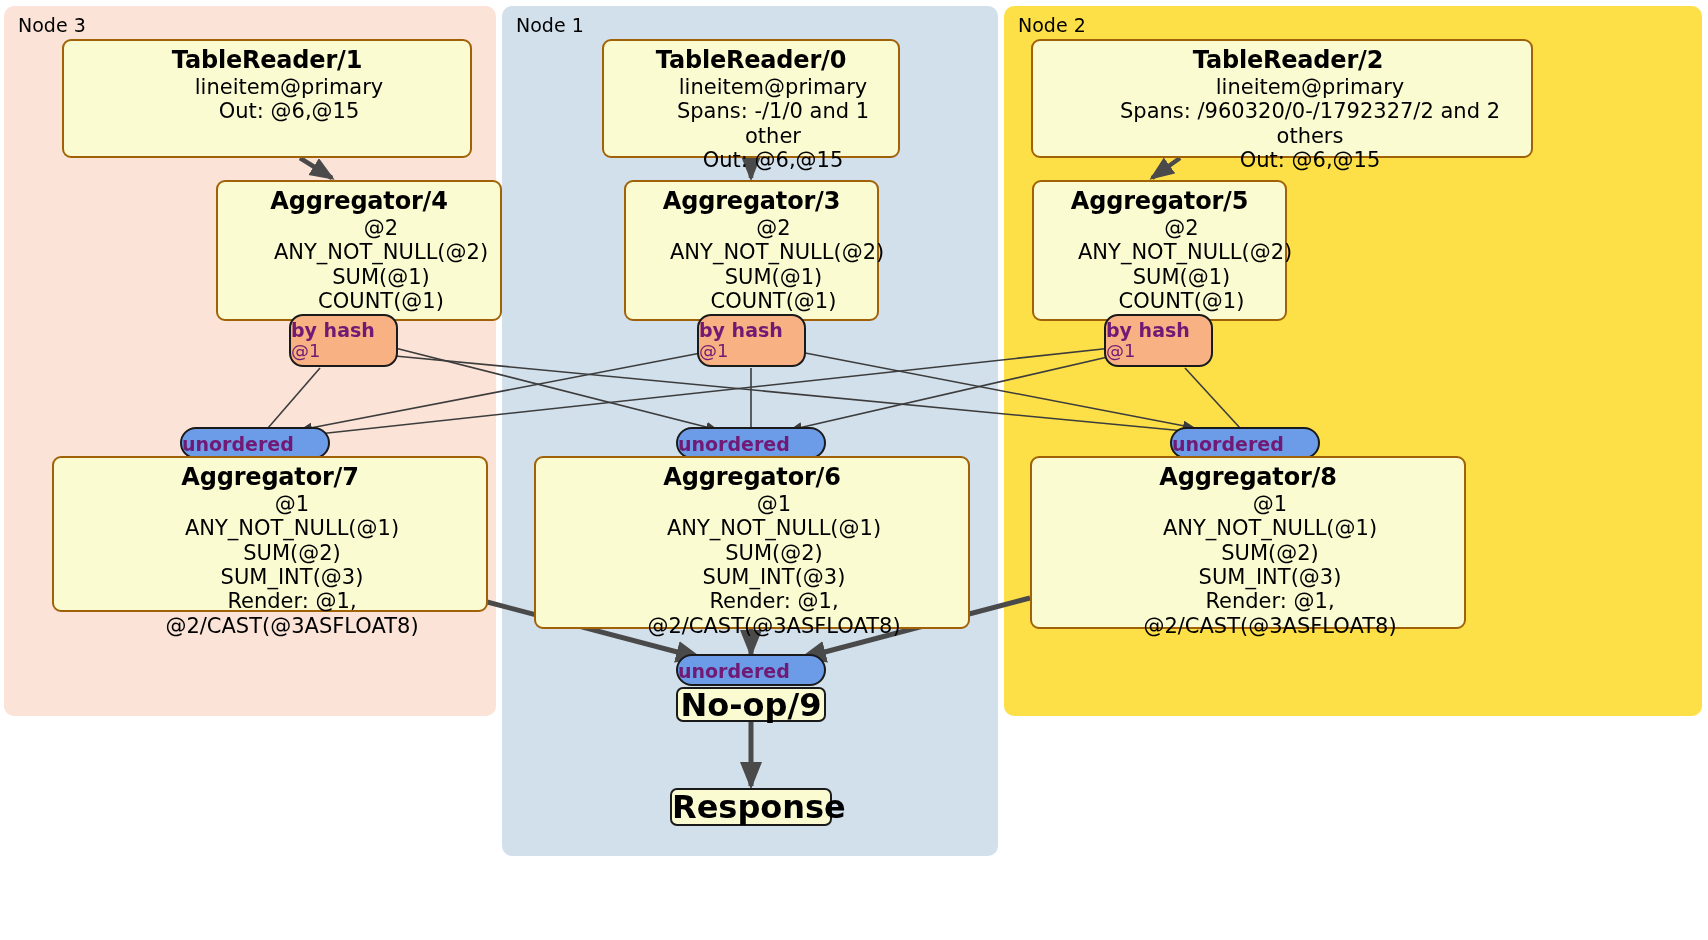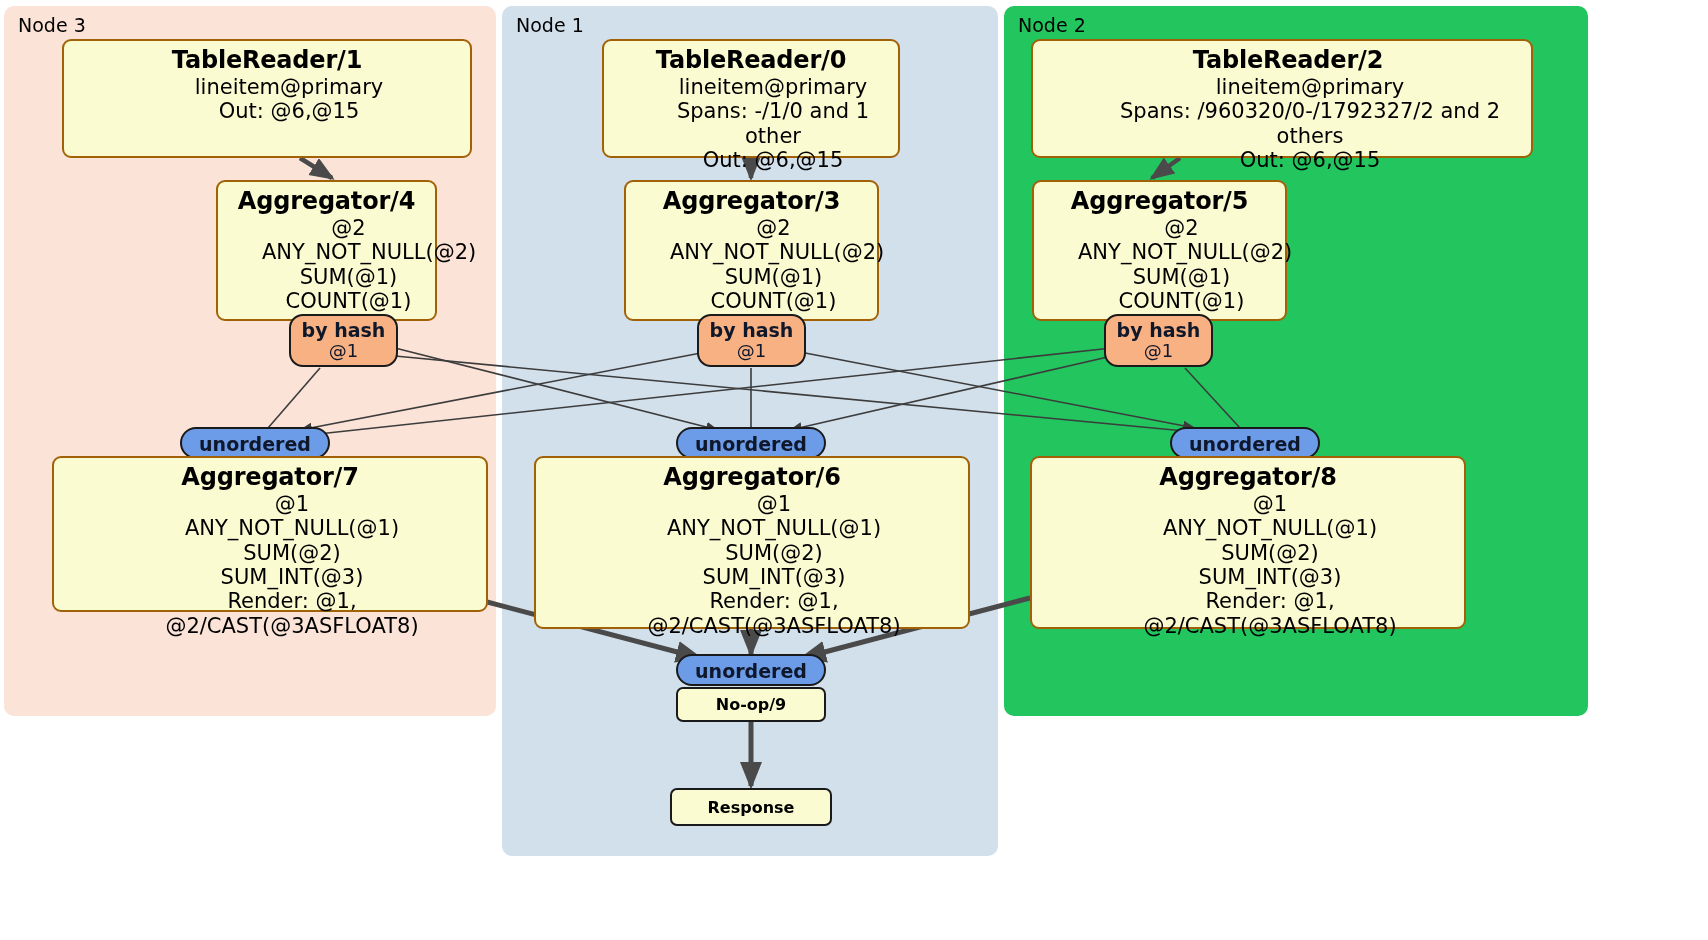--- a/index.html
+++ b/index.html
@@ -57,22 +57,21 @@
     letter-spacing: -0.2px;
   }
   .proc-line {
     font-size: 21px;
     margin-left: 44px;
   }
   .pill {
     position: absolute;
     border: 2px solid #1a1a1a;
     box-sizing: border-box;
-    text-align: center;
-    color: #0f172a;
+    color: #701a75;
   }
   .pill-hash {
     background: #f8b183;
     border-radius: 14px;
     padding-top: 4px;
     line-height: 1.12;
   }
   .pill-hash .pill-title {
     font-weight: bold;
     font-size: 19px;
@@ -88,38 +87,38 @@
     line-height: 30px;
   }
   .small-box {
     position: absolute;
     background: #fbfbd2;
     border: 2px solid #1a1a1a;
     border-radius: 7px;
     box-sizing: border-box;
     text-align: center;
     font-weight: bold;
-    font-size: 16px;
+    font-size: 32px;
     color: #000;
   }
 </style>
 </head>
 <body>
 
 <div id="stage">
 
   <div class="node-region" style="left:4px; top:6px; width:492px; height:710px; background:#fbe3d7;">
     <div class="node-region-label">Node 3</div>
   </div>
 
   <div class="node-region" style="left:502px; top:6px; width:496px; height:850px; background:#d2e0ec;">
     <div class="node-region-label">Node 1</div>
   </div>
 
-  <div class="node-region" style="left:1004px; top:6px; width:584px; height:710px; background:#22c55e;">
+  <div class="node-region" style="left:1004px; top:6px; width:698px; height:710px; background:#fde047;">
     <div class="node-region-label">Node 2</div>
   </div>
 
   <svg class="edges" viewBox="0 0 1708 940">
     <defs>
       <marker id="ah-thin" markerWidth="9" markerHeight="9" refX="7.5" refY="3.2" orient="auto" markerUnits="strokeWidth">
         <path d="M0,0 L8,3.2 L0,6.4 z" fill="#3c3c3c"></path>
       </marker>
       <marker id="ah-thick" markerWidth="6" markerHeight="6" refX="4.8" refY="2.2" orient="auto" markerUnits="strokeWidth">
         <path d="M0,0 L5.5,2.2 L0,4.4 z" fill="#4a4a4a"></path>
@@ -162,21 +161,21 @@
     <div class="proc-line">Out: @6,@15</div>
   </div>
 
   <div class="proc-box" style="left:1031px; top:39px; width:502px; height:119px;padding-left:12px;">
     <div class="proc-title">TableReader/2</div>
     <div class="proc-line">lineitem@primary</div>
     <div class="proc-line">Spans: /960320/0-/1792327/2 and 2 others</div>
     <div class="proc-line">Out: @6,@15</div>
   </div>
 
-  <div class="proc-box" style="left:216px; top:180px; width:221px; height:141px;">
+  <div class="proc-box" style="left:216px; top:180px; width:286px; height:141px;">
     <div class="proc-title">Aggregator/4</div>
     <div class="proc-line">@2</div>
     <div class="proc-line">ANY_NOT_NULL(@2)</div>
     <div class="proc-line">SUM(@1)</div>
     <div class="proc-line">COUNT(@1)</div>
   </div>
 
   <div class="proc-box" style="left:624px; top:180px; width:255px; height:141px;">
     <div class="proc-title">Aggregator/3</div>
     <div class="proc-line">@2</div>

